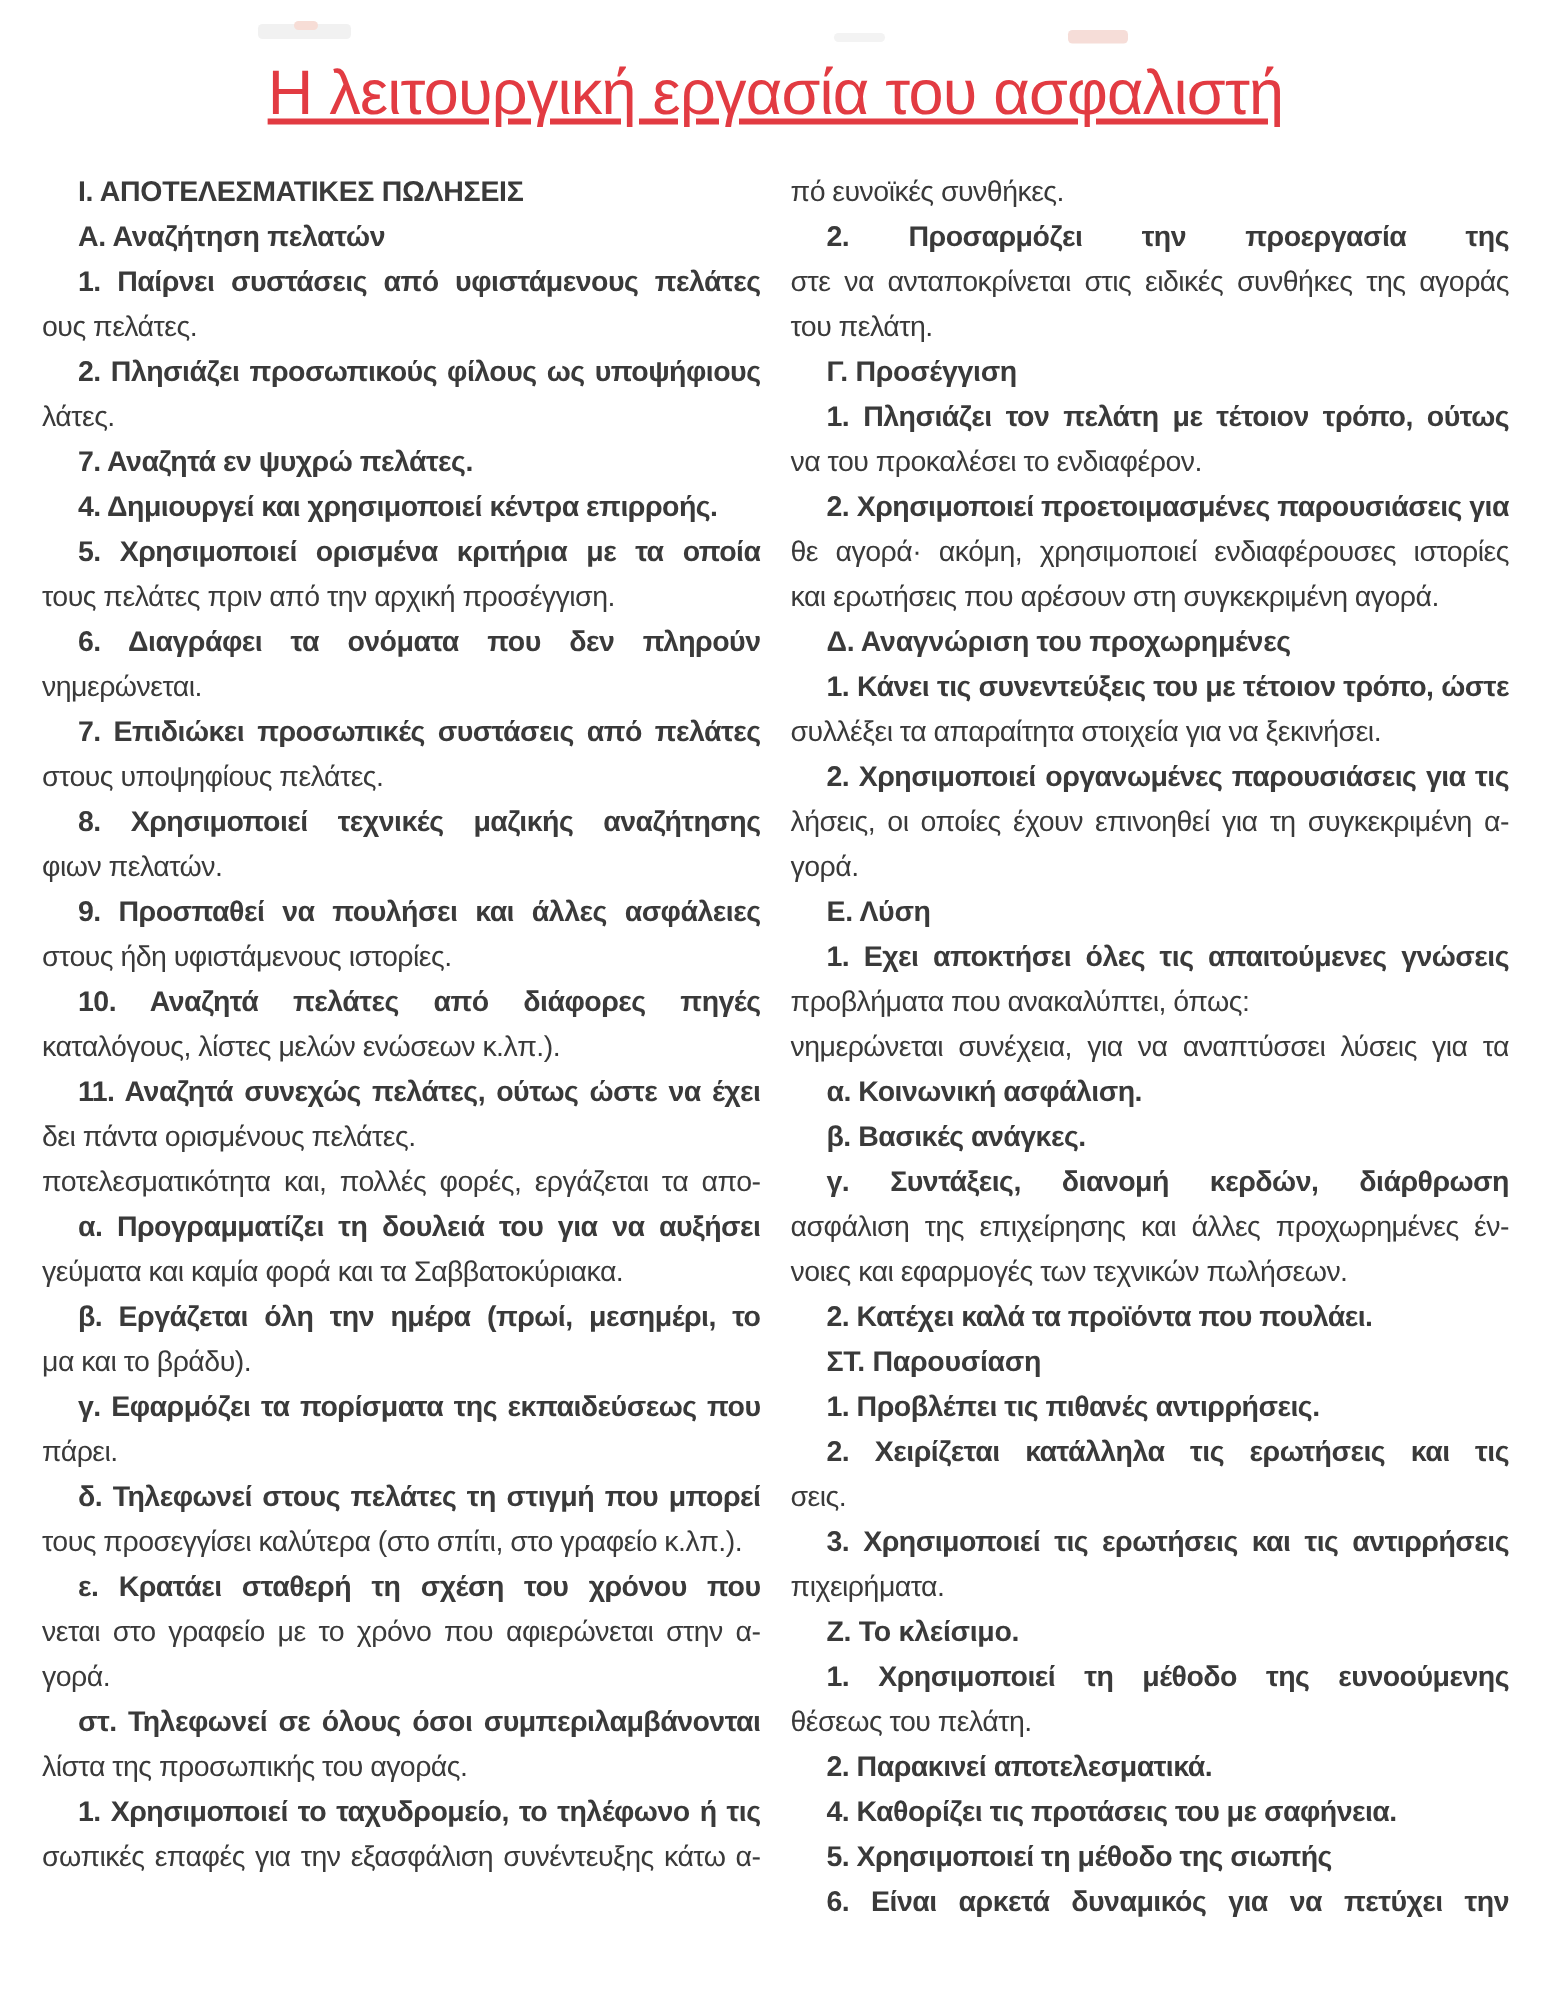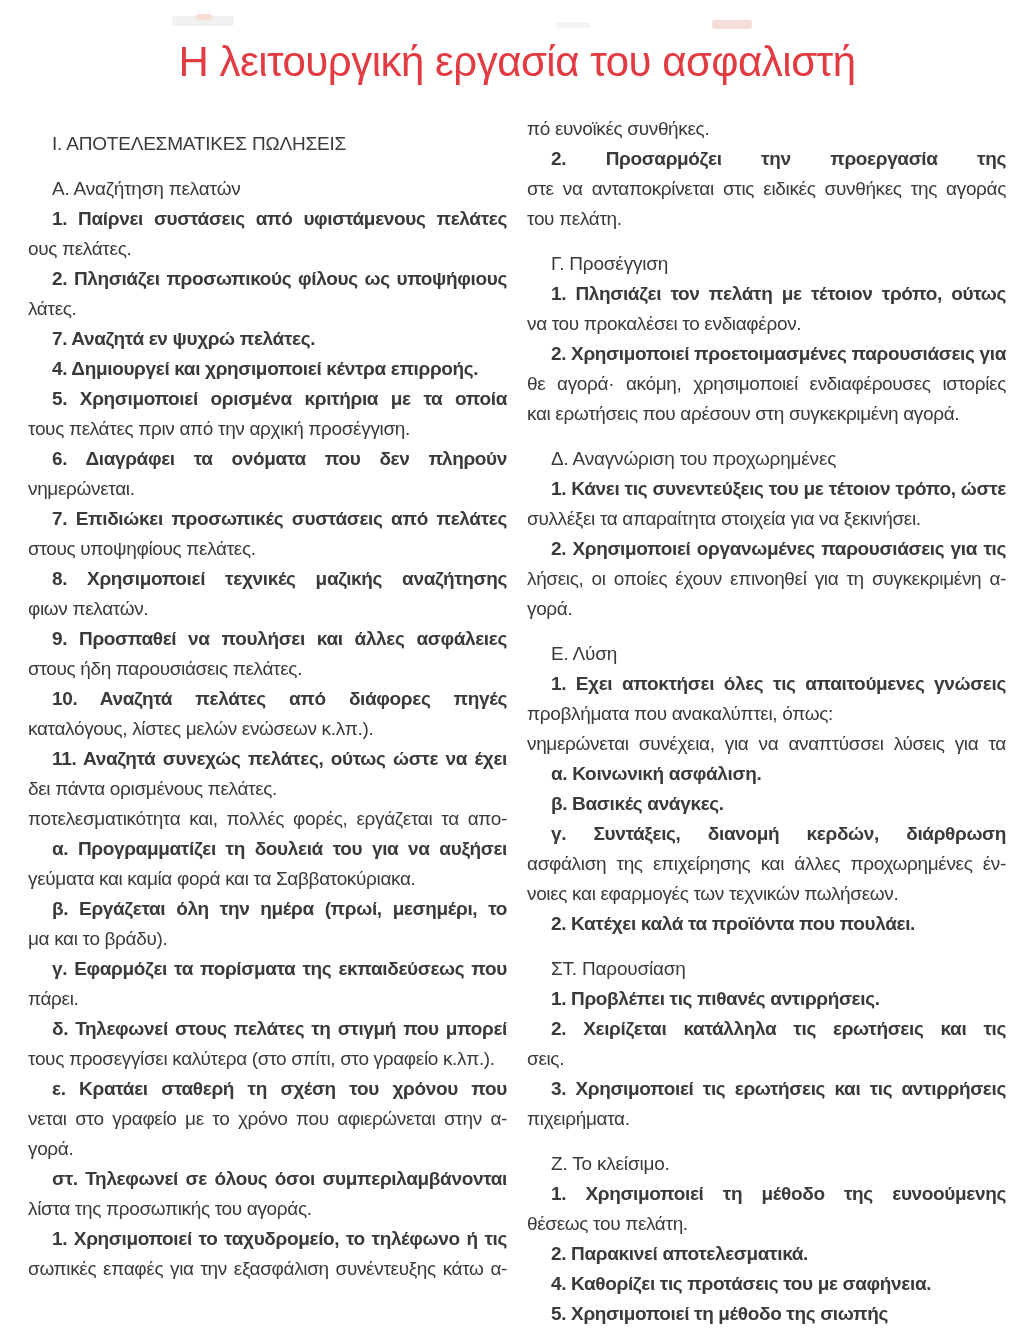--- a/index.html
+++ b/index.html
@@ -17,41 +17,42 @@
   .a3 { left: 556px; top: 22px; width: 34px; height: 6px; background: #f3f3f3; }
   .a4 { left: 712px; top: 20px; width: 40px; height: 9px; background: #f6ddd8; }
   .title {
     margin: 36px 40px 0 40px;
     text-align: center;
     color: #e23b42;
     font-size: 42px;
     font-weight: 300;
     letter-spacing: -0.5px;
     line-height: 52px;
+    text-decoration: underline;
   }
   .columns {
     display: flex;
     margin: 26px 28px 0 28px;
     gap: 20px;
   }
   .col {
     width: 479px;
     font-size: 19px;
     letter-spacing: -0.35px;
   }
   .line {
     height: 30px;
     line-height: 30px;
     text-align: left;
     white-space: normal;
     overflow: hidden;
   }
   .line.i { padding-left: 24px; font-weight: bold; }
   .line.j { text-align: justify; text-align-last: justify; }
-  .line.h { font-weight: normal; letter-spacing: -0.2px; margin-top: 15px; }
+  .line.h { font-weight: bold; letter-spacing: -0.2px; }
 </style>
 </head>
 <body>
 
 <div class="artifact a1"></div>
 <div class="artifact a2"></div>
 <div class="artifact a3"></div>
 <div class="artifact a4"></div>
 
 <h1 class="title">Η λειτουργική εργασία του ασφαλιστή</h1>
@@ -68,21 +69,21 @@
       <div class="line i">4. Δημιουργεί και χρησιμοποιεί κέντρα επιρροής.</div>
       <div class="line i j">5. Χρησιμοποιεί ορισμένα κριτήρια με τα οποία επιλέγει</div>
       <div class="line">τους πελάτες πριν από την αρχική προσέγγιση.</div>
       <div class="line i j">6. Διαγράφει τα ονόματα που δεν πληρούν ορισμένες</div>
       <div class="line">νημερώνεται.</div>
       <div class="line i j">7. Επιδιώκει προσωπικές συστάσεις από πελάτες τους</div>
       <div class="line">στους υποψηφίους πελάτες.</div>
       <div class="line i j">8. Χρησιμοποιεί τεχνικές μαζικής αναζήτησης υποψή-</div>
       <div class="line">φιων πελατών.</div>
       <div class="line i j">9. Προσπαθεί να πουλήσει και άλλες ασφάλειες Ζωής</div>
-      <div class="line">στους ήδη παρουσιάσεις πελάτες.</div>
+      <div class="line">στους ήδη υφιστάμενους ιστορίες.</div>
       <div class="line i j">10. Αναζητά πελάτες από διάφορες πηγές (εφημερίδες,</div>
       <div class="line">καταλόγους, λίστες μελών ενώσεων κ.λπ.).</div>
       <div class="line i j">11. Αναζητά συνεχώς πελάτες, ούτως ώστε να έχει να</div>
       <div class="line">δει πάντα ορισμένους πελάτες.</div>
       <div class="line j">ποτελεσματικότητα και, πολλές φορές, εργάζεται τα απο-</div>
       <div class="line i j">α. Προγραμματίζει τη δουλειά του για να αυξήσει την α-</div>
       <div class="line">γεύματα και καμία φορά και τα Σαββατοκύριακα.</div>
       <div class="line i j">β. Εργάζεται όλη την ημέρα (πρωί, μεσημέρι, το απόγευ-</div>
       <div class="line">μα και το βράδυ).</div>
       <div class="line i j">γ. Εφαρμόζει τα πορίσματα της εκπαιδεύσεως που έχει</div>

